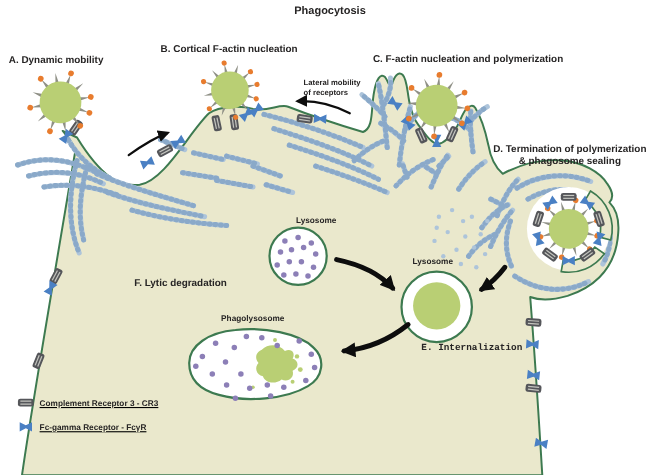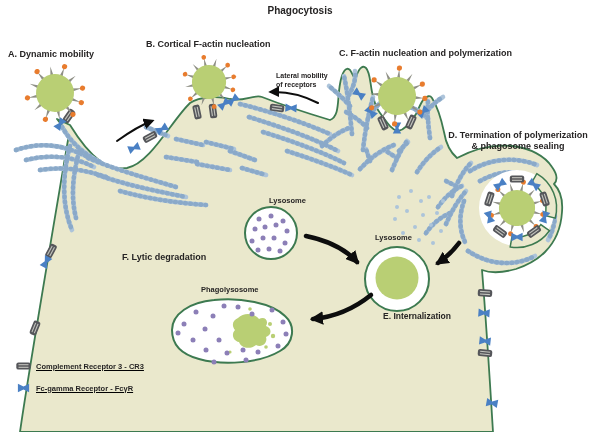--- a/index.html
+++ b/index.html
@@ -2,21 +2,21 @@
 <html style="--background: #ffffff; --cell-fill: #eae8cc; --membrane: #3d7a50; --particle: #b9cf74; --spikes: #8f9086; --particle-dots: #e87c2e; --actin: #adc4da; --actin-dark: #8aa9c9; --receptor-cr3: #55565a; --receptor-cr3-stripe: #c4c5bf; --receptor-fcgr: #4a80c4; --lysosome-dots: #8c7fb7; --organelle-fill: #ffffff; --arrow: #0d0d0d; --text: #262424;"><head>
 <meta charset="utf-8">
 <style>
   html,body{margin:0;padding:0;background:#fff;}
   #stage{position:relative;width:600px;height:432px;background:var(--background,#fff);overflow:hidden;
          font-family:"Liberation Sans",sans-serif;}
   #art{position:absolute;left:0;top:0;}
   .label{position:absolute;color:var(--text,#262424);font-weight:bold;white-space:nowrap;line-height:1.2;}
   .s10{font-size:10px;}
   .s9{font-size:9px;}
-  .s85{font-size:8.5px;}
+  .s85{font-size:8.5px;font-family:Liberation Mono, monospace;}
   .s75{font-size:7.5px;}
   .s7{font-size:7px;line-height:1.3;}
   .center{text-align:center;}
   .actin-base{stroke:var(--actin,#adc4da);stroke-width:4.6;fill:none;stroke-linecap:round;}
   .actin-dot{stroke:var(--actin-dark,#8aa9c9);stroke-width:4.6;fill:none;stroke-linecap:round;stroke-dasharray:.7 4.4;}
   .legend-row{position:absolute;display:flex;align-items:center;gap:4px;text-decoration:underline;}
   .legend-row svg{flex:0 0 auto;}
 </style>
 </head>
 <body>

